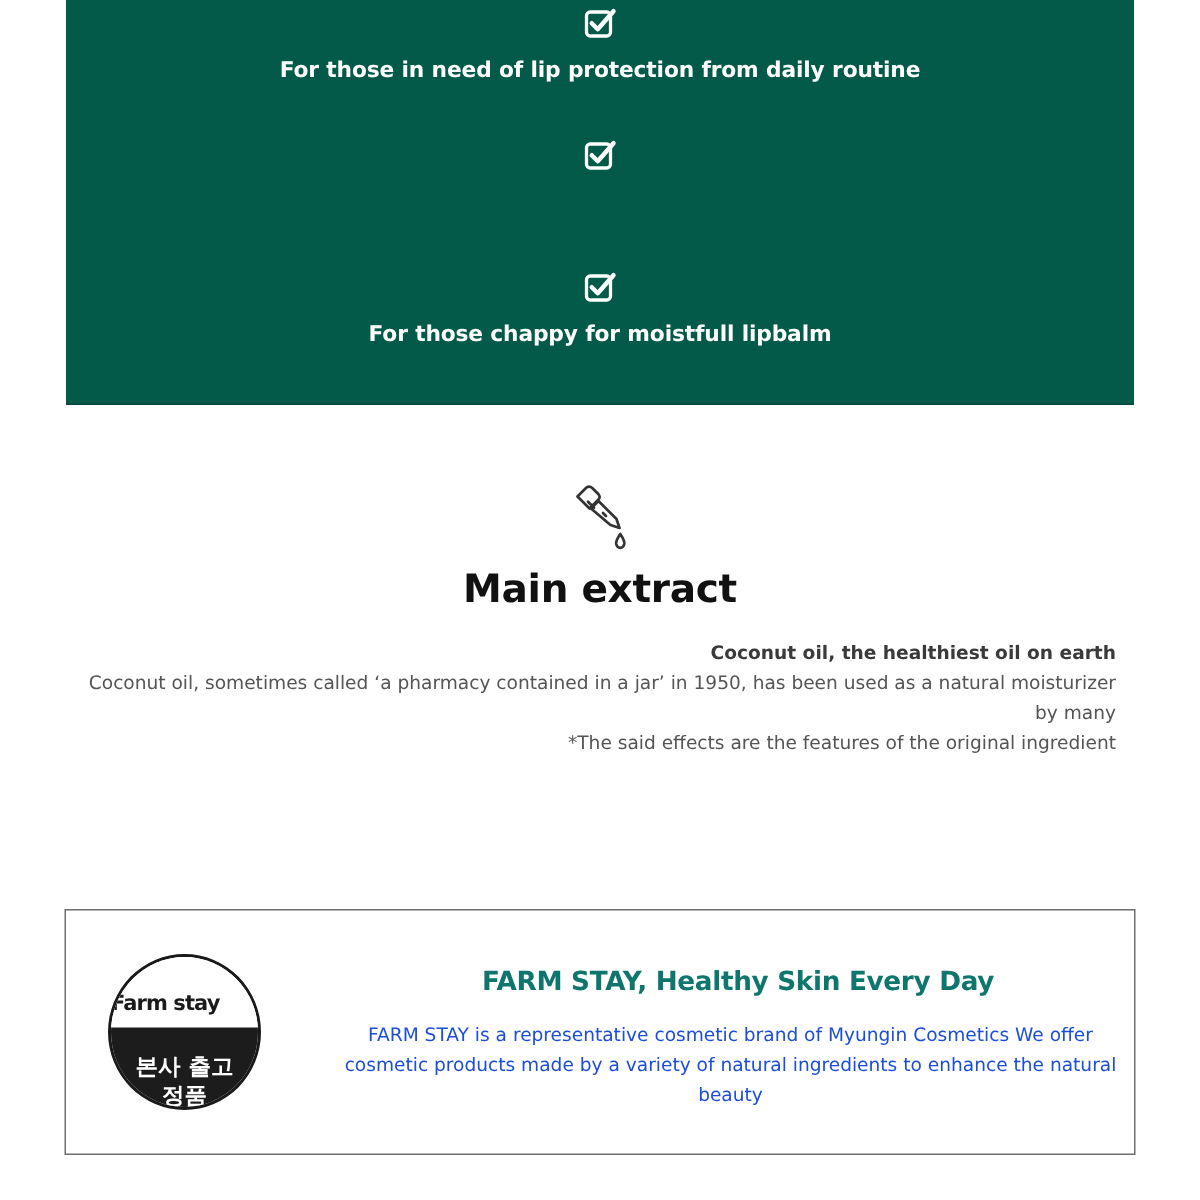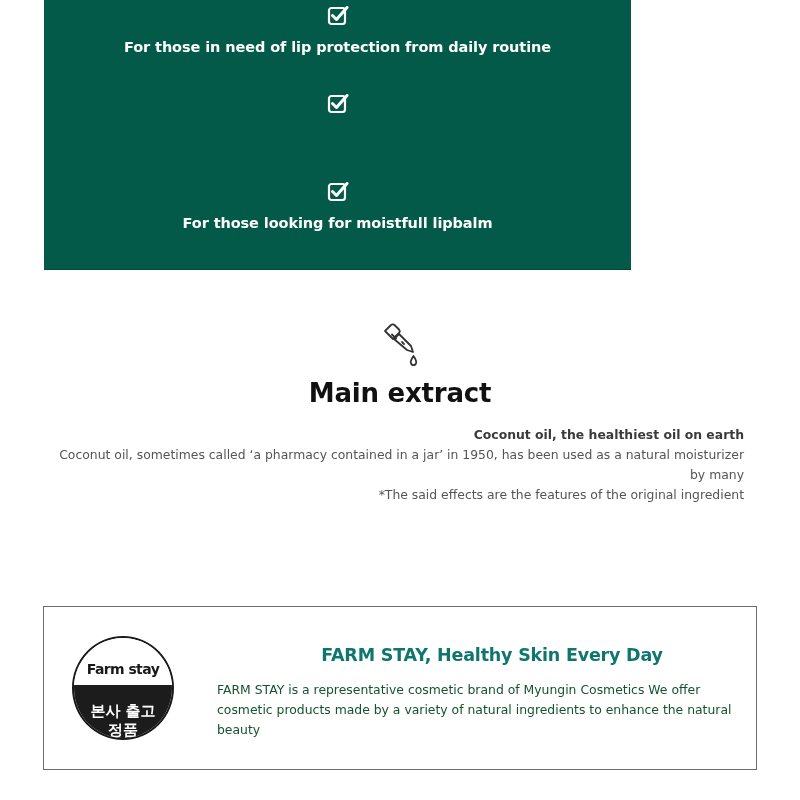--- a/index.html
+++ b/index.html
@@ -14,21 +14,21 @@
       position: relative;
       width: 800px;
       height: 800px;
     }
 
     
     .benefits {
       position: absolute;
       left: 44px;
       top: 0;
-      width: 587px;
+      width: 712px;
       height: 270px;
       background: #035a48;
       border-bottom: 1px solid #02473a;
     }
     .benefit {
       position: absolute;
       left: 0;
       width: 100%;
       text-align: center;
     }
@@ -115,21 +115,21 @@
       width: 100%;
       height: 47px;
       background: #ffffff;
       text-align: center;
     }
     .badge .brandmark {
       position: absolute;
       left: 0;
       width: 100%;
       top: 23px;
-      text-align: center;
+      text-align: left;
       font-family: "DejaVu Sans", sans-serif;
       font-size: 14px;
       font-weight: bold;
       color: #1a1a1a;
       letter-spacing: -0.6px;
     }
     .badge .bottom {
       position: absolute;
       left: 0; top: 47px;
       width: 100%;
@@ -156,21 +156,22 @@
       letter-spacing: -0.2px;
     }
     .brand-desc {
       position: absolute;
       left: 173px;
       top: 73px;
       width: 540px;
       font-family: "DejaVu Sans", sans-serif;
       font-size: 12.4px;
       line-height: 20px;
-      color: #14532d;
+      color: #1d4ed8;
+      text-align: center;
     }
   </style>
 </head>
 <body>
 
 <div class="page">
 
   <section class="benefits">
     <div class="benefit benefit-0">
       <svg class="check" viewBox="0 0 22 22">
@@ -183,21 +184,21 @@
       <svg class="check" viewBox="0 0 22 22">
         <rect x="2" y="4" width="16" height="16" rx="2.5" ry="2.5" fill="none" stroke="#ffffff" stroke-width="2.2"></rect>
         <path d="M5.5 11.5 L9.5 15.5 L20 3.5" fill="none" stroke="#ffffff" stroke-width="3" stroke-linecap="round" stroke-linejoin="round"></path>
       </svg>
     </div>
     <div class="benefit benefit-2">
       <svg class="check" viewBox="0 0 22 22">
         <rect x="2" y="4" width="16" height="16" rx="2.5" ry="2.5" fill="none" stroke="#ffffff" stroke-width="2.2"></rect>
         <path d="M5.5 11.5 L9.5 15.5 L20 3.5" fill="none" stroke="#ffffff" stroke-width="3" stroke-linecap="round" stroke-linejoin="round"></path>
       </svg>
-      <span class="label">For those looking for moistfull lipbalm</span>
+      <span class="label">For those chappy for moistfull lipbalm</span>
     </div>
   </section>
 
   <svg class="dropper" viewBox="0 0 40 48">
     <g fill="none" stroke="#333333" stroke-width="1.8" stroke-linejoin="round" stroke-linecap="round">
 
       <path d="M5 9 L11 3 Q13 1.5 15 3.5 L19 7.5 Q20.5 9.5 19 11 L13 17 Z"></path>
 
       <path d="M12 12.5 L16 16.5"></path>
 

